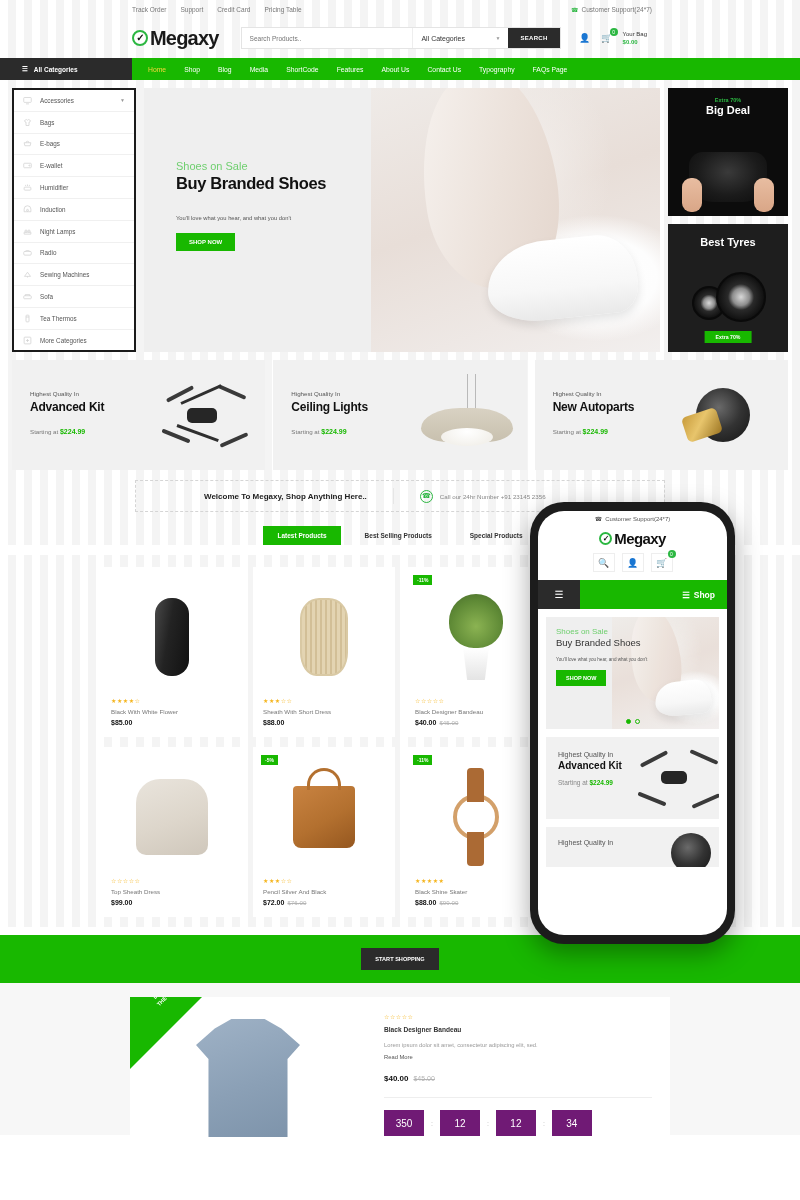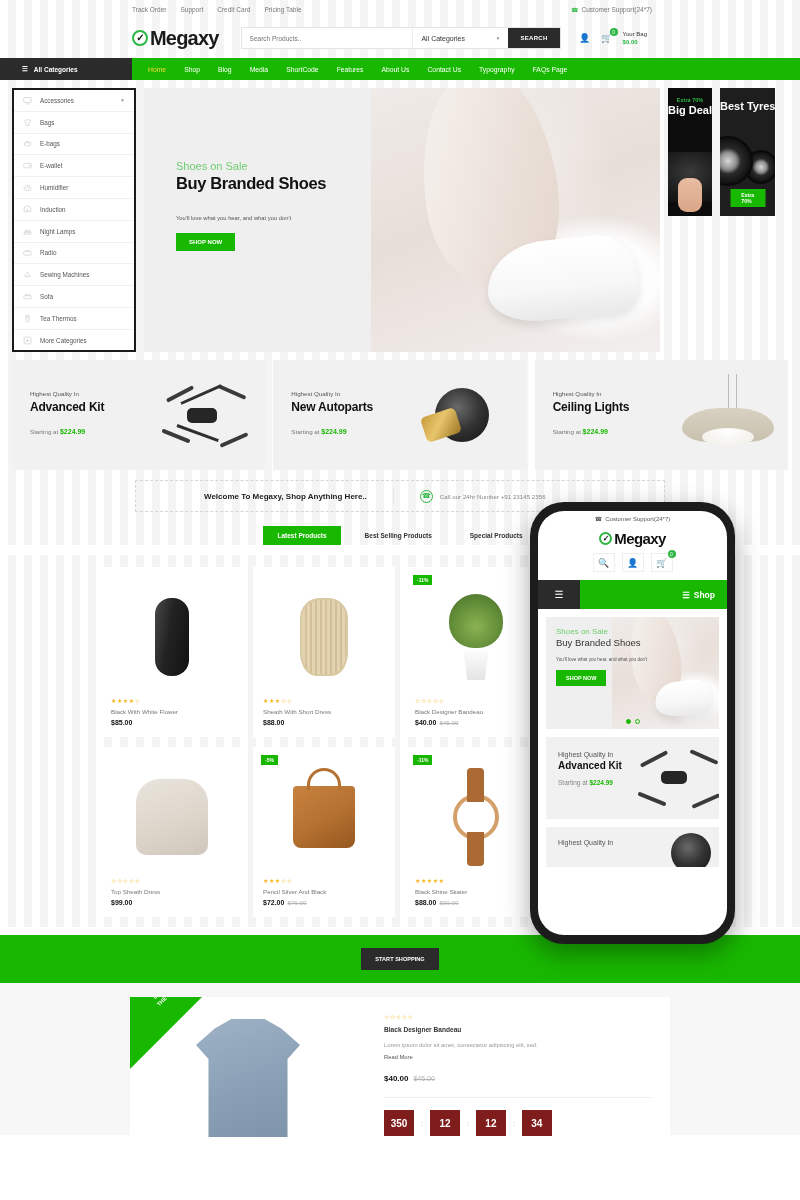--- a/index.html
+++ b/index.html
@@ -125,21 +125,21 @@
     transform: rotate(-9deg);
   }
   .shoe {
     position: absolute; right: 8%; bottom: 13%; width: 52%; height: 30%;
     background: linear-gradient(180deg, #ffffff 0%, #f7f7f7 62%, #e9e9e9 100%);
     border-radius: 46% 30% 18% 40%/70% 65% 40% 45%;
     box-shadow: 0 5px 10px rgba(0,0,0,.1);
     transform: rotate(-6deg);
   }
 
-  .sidecards { width: 120px; display: flex; flex-direction: row; gap: 8px; }
+  .sidecards { width: 120px; display: flex; flex-direction: column; gap: 8px; }
   .sidecard { height: 128px; position: relative; overflow: hidden; }
   .sc-dark { background: #0c0c0c; }
   .sc-dark2 { background: #1e1e1e; }
   .sc-extra { font-size: 5.5px; color: #2cb742; text-align: center; padding-top: 9px; font-weight: bold; }
   .sc-title { font-size: 11px; color: #fff; font-weight: bold; text-align: center; margin-top: 1px; }
   .sc-title2 { font-size: 11px; color: #fff; font-weight: bold; text-align: center; margin-top: 12px; }
   .vr-img {
     position: absolute; left: 50%; transform: translateX(-50%); bottom: 14px;
     width: 78px; height: 50px;
     background: radial-gradient(ellipse at 50% 40%, #3a3a3a 0%, #1b1b1b 55%, #0c0c0c 100%);
@@ -347,23 +347,23 @@
     font-size: 5.6px; font-weight: bold; line-height: 1.5; text-align: center;
   }
   .deal-right { flex: 1; padding: 16px 18px 0 18px; }
   .deal-name { font-size: 6.6px; font-weight: bold; color: #333; margin-top: 6px; }
   .deal-desc { font-size: 5.8px; color: #999; margin-top: 9px; }
   .deal-more { font-size: 5.8px; color: #555; margin-top: 6px; cursor: pointer; }
   .deal-price { font-size: 8px; font-weight: bold; color: #111; margin-top: 14px; }
   .deal-price s { color: #b4b4b4; font-weight: normal; font-size: 7px; margin-left: 5px; }
   .deal-divider { height: 1px; background: #eee; margin: 14px 0 0 0; }
   .counters { display: flex; gap: 7px; margin-top: 12px; align-items: center; }
-  .counter { width: 30px; height: 26px; background: #7f1d1d; color: #fff;
+  .counter { width: 40px; height: 26px; background: #701a75; color: #fff;
     display: flex; align-items: center; justify-content: center;
-    font-size: 10px; font-weight: bold; }
+    font-size: 10px; font-weight: normal; }
   .colon { color: #bbb; font-size: 7px; }
 </style>
 </head>
 <body>
 
 <div class="topbar stripes">
   <div class="links">
     <span>Track Order</span>
     <span>Support</span>
     <span>Credit Card</span>
@@ -554,42 +554,42 @@
       <div class="rotor" style="left:18px;top:20px;transform:rotate(-28deg)"></div>
       <div class="rotor" style="right:12px;top:18px;transform:rotate(24deg)"></div>
       <div class="rotor" style="left:14px;bottom:22px;transform:rotate(22deg)"></div>
       <div class="rotor" style="right:10px;bottom:18px;transform:rotate(-24deg)"></div>
       <div class="drone-arm" style="top:30px;transform:rotate(-24deg)"></div>
       <div class="drone-arm" style="top:52px;left:30px;transform:rotate(20deg)"></div>
     </div>
   </div>
   <div class="promo">
     <div class="p1">Highest Quality In</div>
-    <div class="p2">New Autoparts</div>
-    <div class="p3">
-      <span>Starting at</span>
-      <b>$224.99</b>
-    </div>
-    <div class="promo-img">
-      <div class="gear-img"></div>
-      <div class="gear-gold"></div>
-    </div>
-  </div>
-  <div class="promo">
-    <div class="p1">Highest Quality In</div>
     <div class="p2">Ceiling Lights</div>
     <div class="p3">
       <span>Starting at</span>
       <b>$224.99</b>
     </div>
     <div class="promo-img">
       <div class="lamp-cord"></div>
       <div class="lamp-cord lamp-cord2"></div>
       <div class="lamp-shade"></div>
       <div class="lamp-glow"></div>
+    </div>
+  </div>
+  <div class="promo">
+    <div class="p1">Highest Quality In</div>
+    <div class="p2">New Autoparts</div>
+    <div class="p3">
+      <span>Starting at</span>
+      <b>$224.99</b>
+    </div>
+    <div class="promo-img">
+      <div class="gear-img"></div>
+      <div class="gear-gold"></div>
     </div>
   </div>
 </div>
 
 <div class="stripes">
   <div class="welcome-wrap">
     <div class="welcome">
       <div class="w1">Welcome To Megaxy, Shop Anything Here..</div>
       <div class="sep"></div>
       <div class="wsup">

